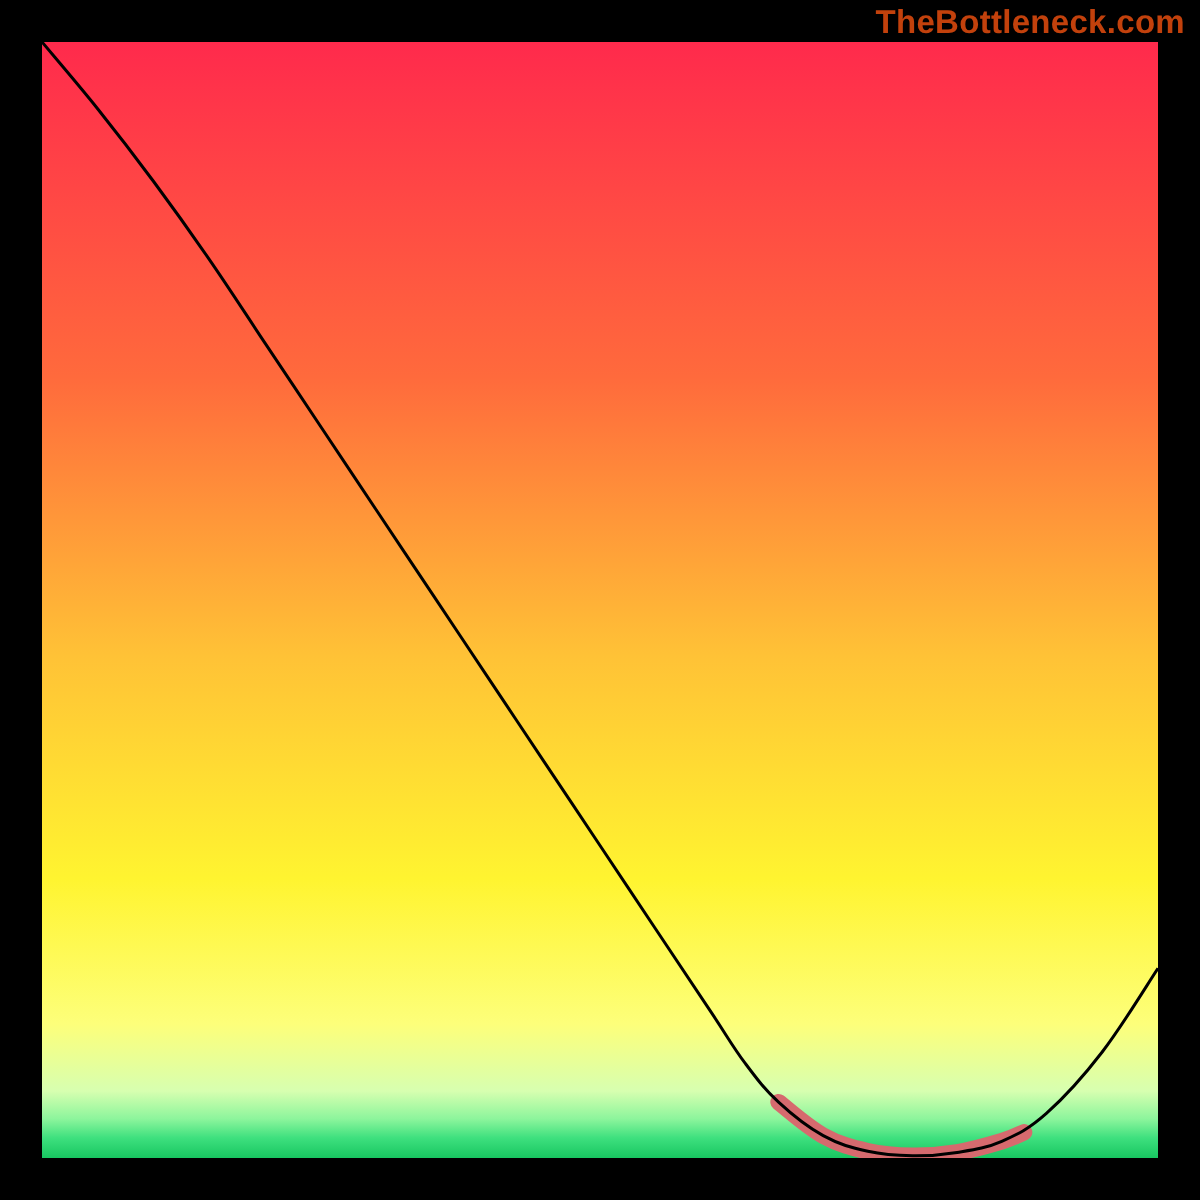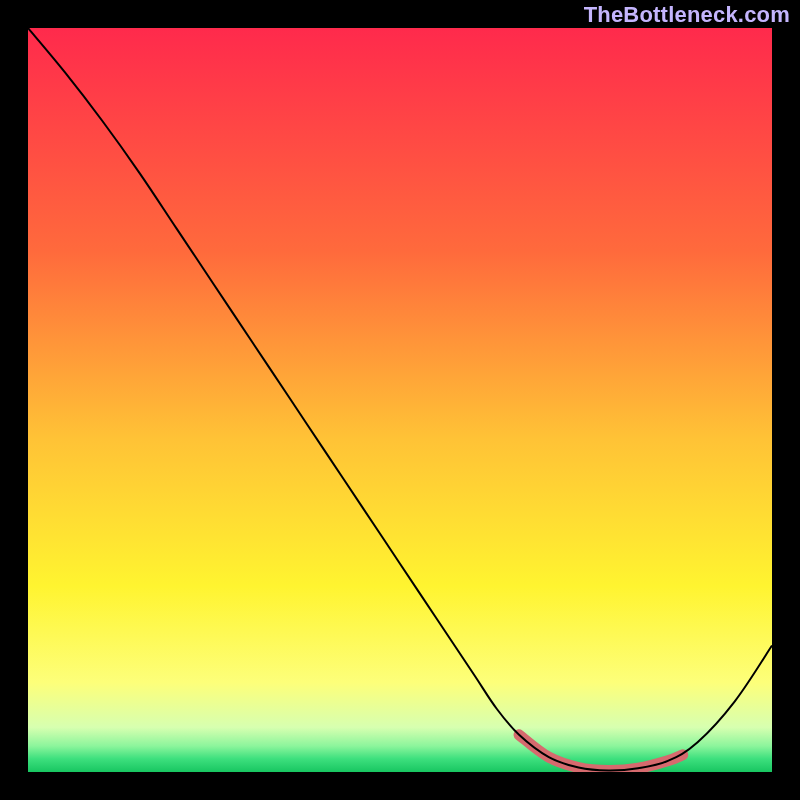--- a/index.html
+++ b/index.html
@@ -14,21 +14,21 @@
   .frame {
     position: relative;
     width: 800px;
     height: 800px;
     background: #000;
   }
   .watermark {
     position: absolute;
     top: 2px;
     right: 10px;
-    color: #c4b5fd;
+    color: #c2410c;
     font-size: 22px;
     font-weight: 600;
     letter-spacing: 0.2px;
     z-index: 5;
   }
   .plot-wrap {
     position: absolute;
     left: 28px;
     top: 28px;
     width: 744px;

